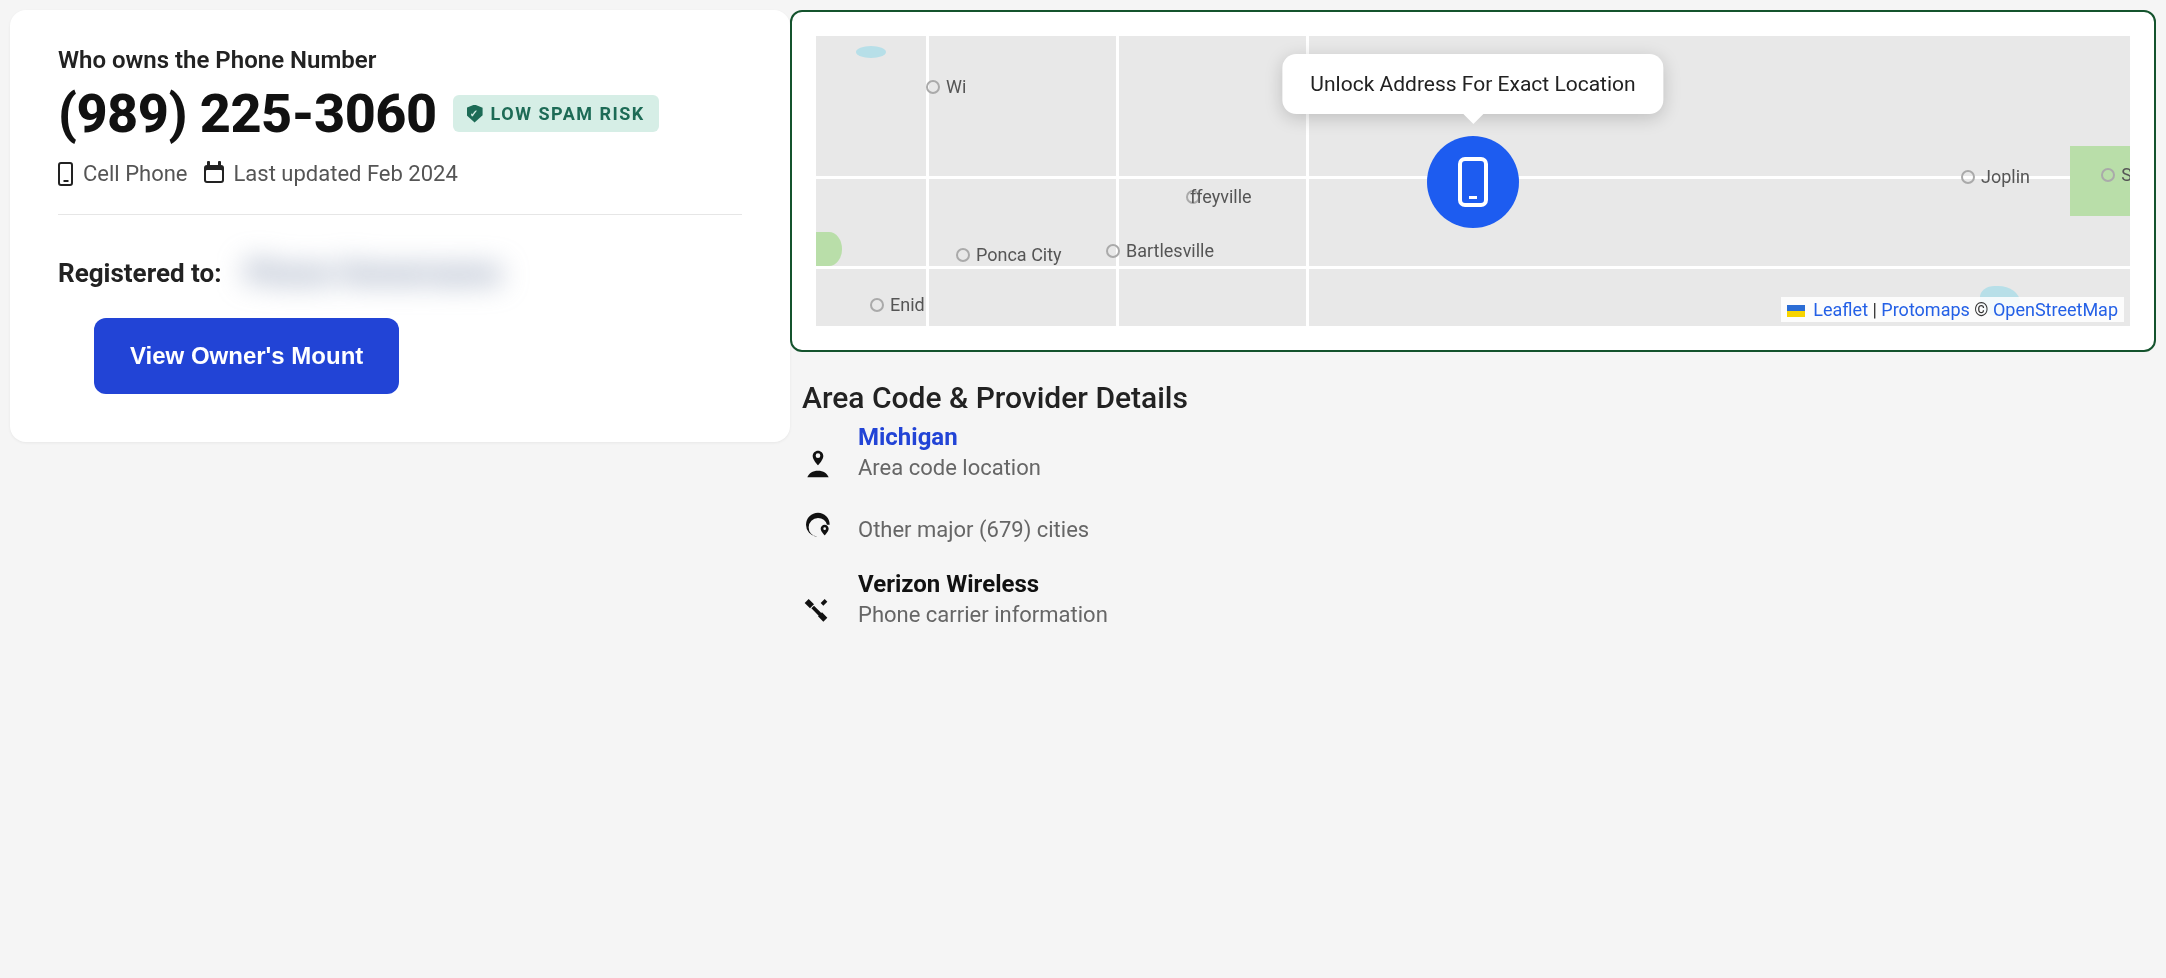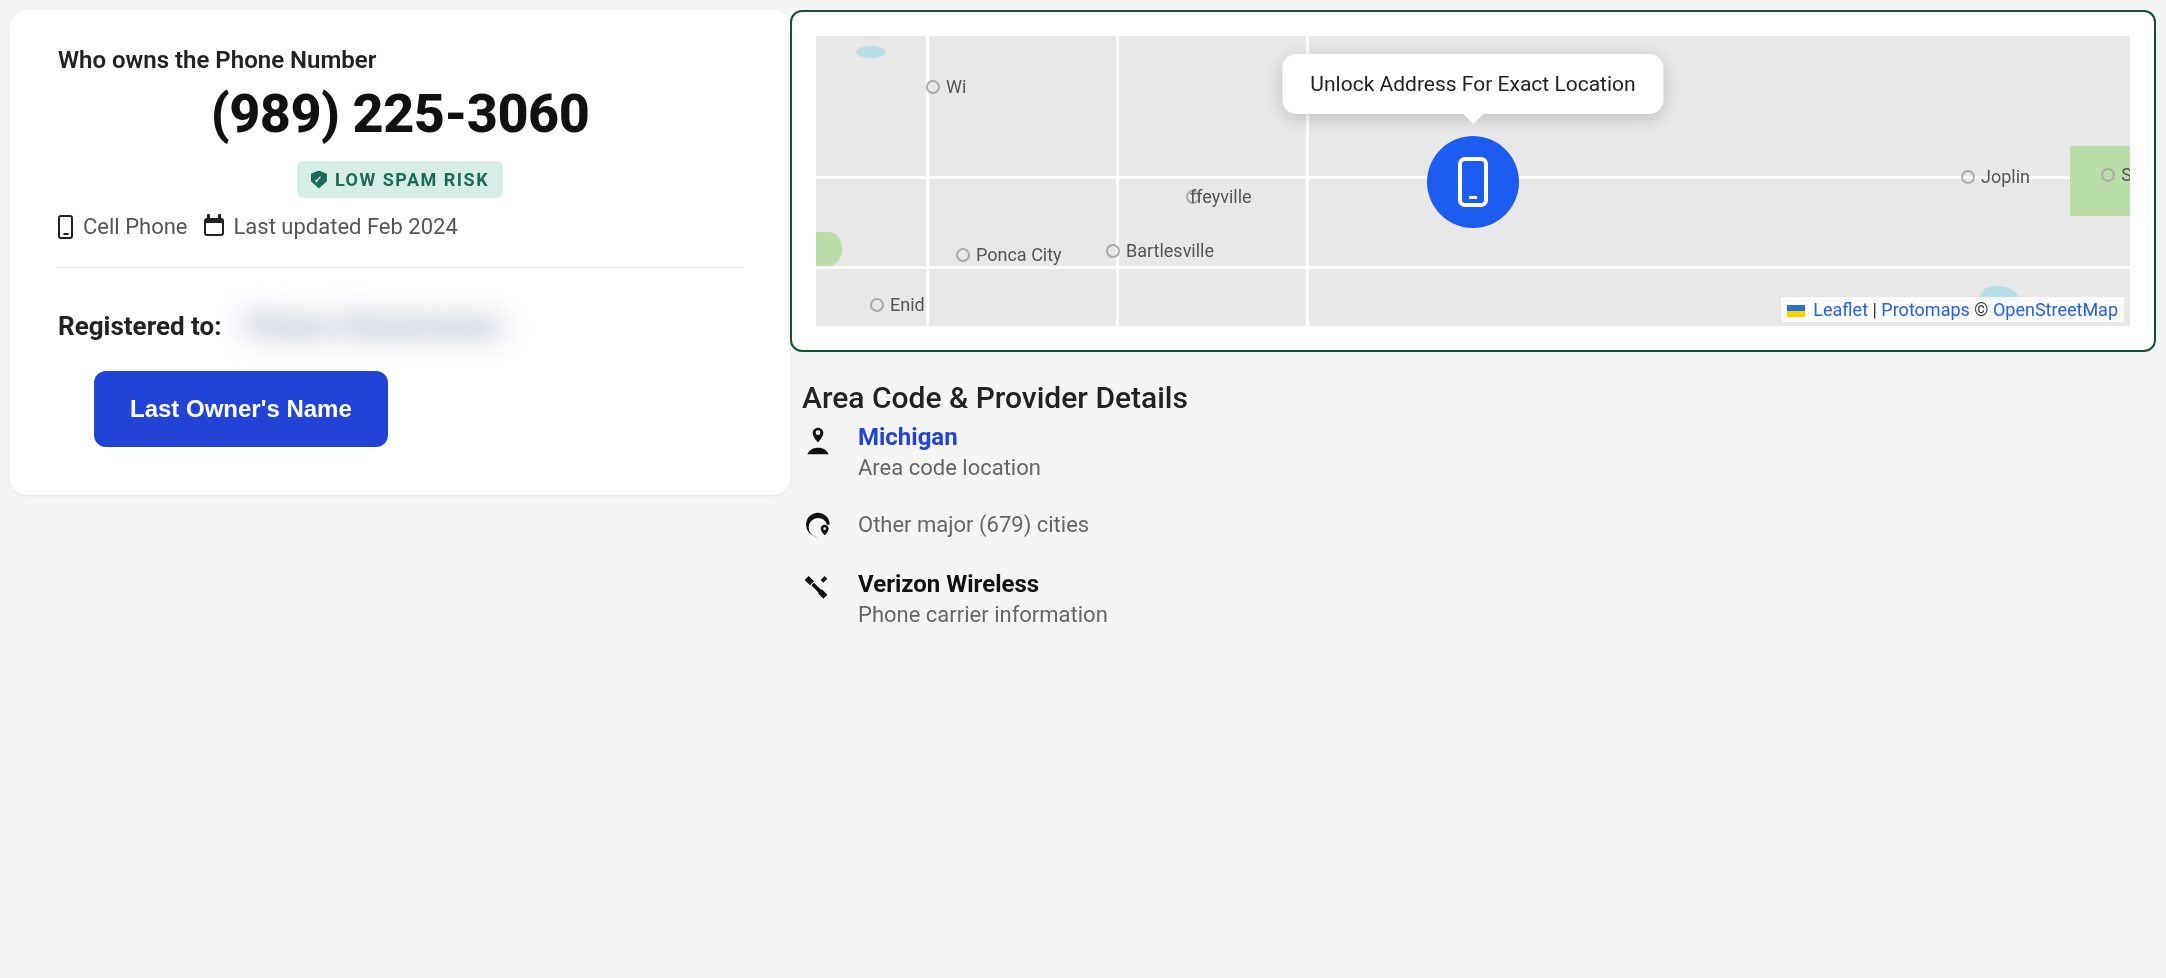--- a/index.html
+++ b/index.html
@@ -25,21 +25,20 @@
     font-size: 24px;
     font-weight: 600;
     color: #222;
     margin-bottom: 8px;
   }
   .phone-row {
     display: flex;
     align-items: center;
     gap: 16px;
     margin-bottom: 16px;
-    flex-direction: column;
   }
   .phone-number {
     font-size: 54px;
     font-weight: 800;
     letter-spacing: -0.5px;
     color: #111;
   }
   .spam-badge {
     display: inline-flex;
     align-items: center;
@@ -265,21 +264,21 @@
   .section-heading {
     font-size: 30px;
     font-weight: 500;
     color: #222;
     margin-bottom: 8px;
   }
   .detail-item {
     display: flex;
     gap: 24px;
     margin-bottom: 28px;
-    align-items: flex-start;
+    align-items: flex-end;
   }
   .detail-icon {
     width: 32px; height: 32px;
     flex: 0 0 32px;
     color: #111;
     margin-top: 2px;
   }
   .detail-title {
     font-size: 24px;
     font-weight: 700;
@@ -322,21 +321,21 @@
       </span>
       <span class="meta-item">
         <span class="calendar-icon"></span>
         <span>Last updated Feb 2024</span>
       </span>
     </div>
     <div class="registered-row">
       <span class="registered-label">Registered to:</span>
       <span class="blurred-name">Phone Ownername</span>
     </div>
-    <button class="view-owner-btn">Last Owner's Name</button>
+    <button class="view-owner-btn">View Owner's Mount</button>
   </div>
 
   <div class="right-col">
     <div class="map-card">
       <div class="map">
 
         <div class="road-h" style="top:140px;"></div>
         <div class="road-h" style="top:230px;"></div>
         <div class="road-v" style="left:110px;"></div>
         <div class="road-v" style="left:300px;"></div>

